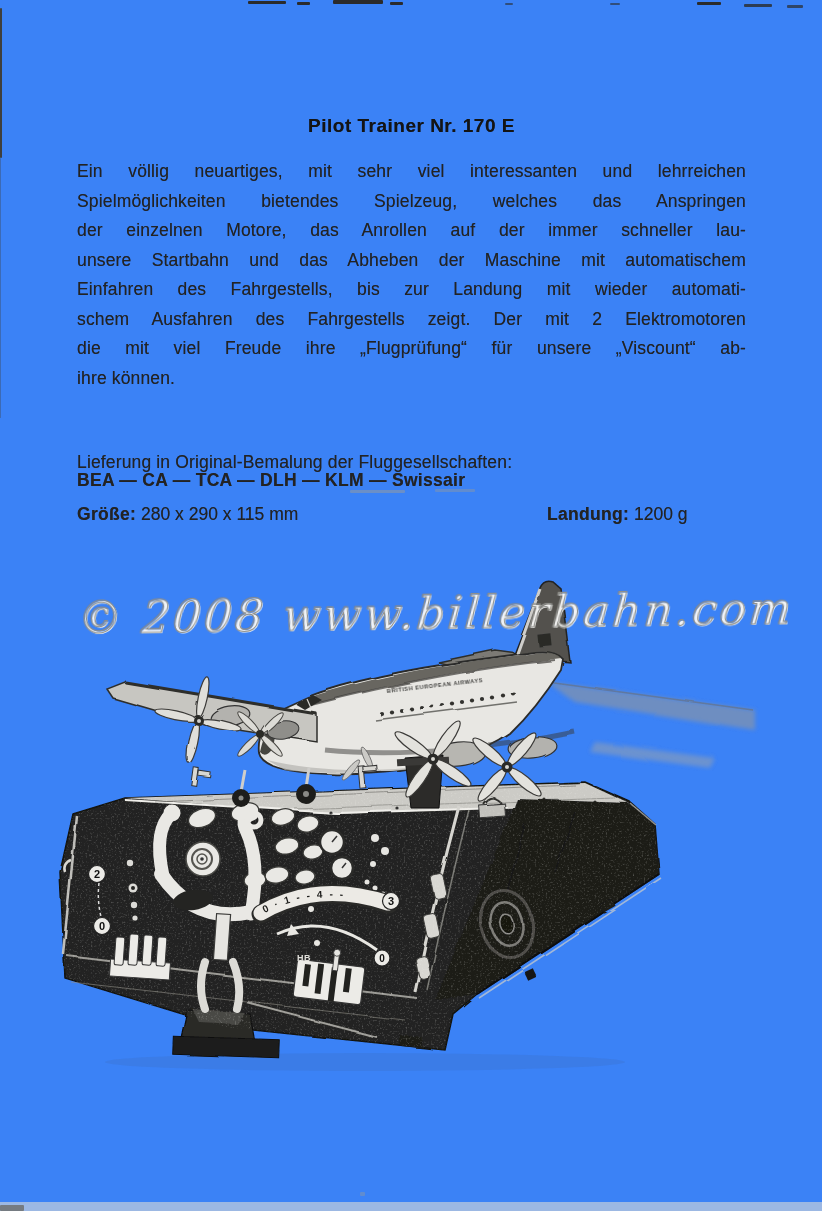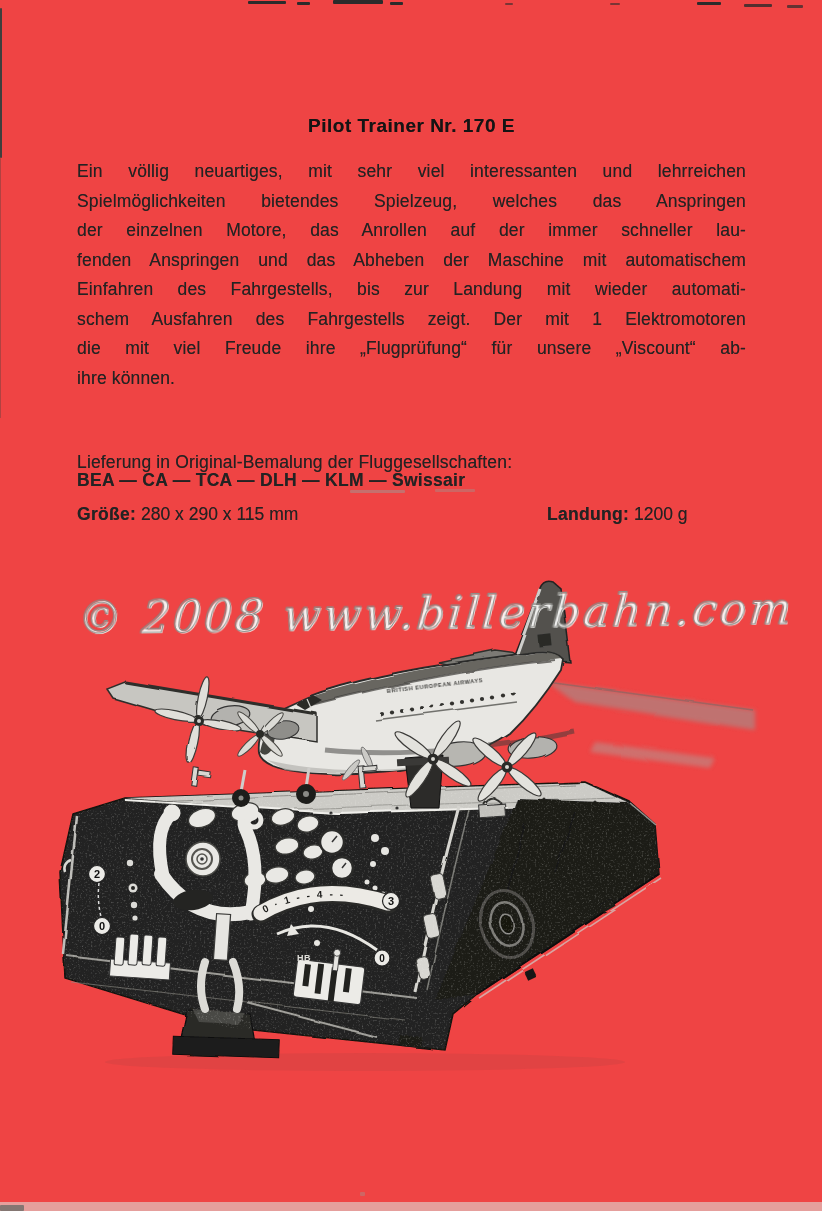--- a/index.html
+++ b/index.html
@@ -1,16 +1,16 @@
 <!DOCTYPE html>
 <html><head>
 <meta charset="utf-8">
 <style>
   html,body{margin:0;padding:0;background:#d7d7d4;}
-  #page{position:relative;width:822px;height:1211px;background:#ef4444;overflow:hidden;
+  #page{position:relative;width:822px;height:1211px;background:#3b82f6;overflow:hidden;
         font-family:"Liberation Sans",sans-serif;color:#232323;}
   
   .content{position:absolute;left:77px;top:0;width:669px;}
   .title{position:absolute;top:115px;width:100%;text-align:center;font-size:19px;font-weight:700;
          letter-spacing:.5px;color:#141414;text-shadow:0 0 .5px rgba(10,10,10,.55);}
   .para{position:absolute;top:157px;width:100%;font-size:17.5px;letter-spacing:.15px;
         text-shadow:0 0 .5px rgba(25,25,25,.5);}
   .jline{height:29.5px;line-height:29.5px;overflow:hidden;text-align:justify;}
   .jline::after{content:"";display:inline-block;width:100%;height:0;}
   .plain{height:29.5px;line-height:29.5px;}
@@ -51,23 +51,23 @@
   <div class="art" style="left:0;top:1202px;width:822px;height:9px;background:#dddcd7;opacity:.6;border-radius:0;"></div>
   <div class="art" style="left:0;top:1205px;width:24px;height:6px;background:#6b6b68;opacity:.8;"></div>
   <div class="art" style="left:360px;top:1192px;width:5px;height:4px;background:#9a9a96;opacity:.4;"></div>
 
   <div class="content">
     <div class="title">Pilot Trainer Nr. 170 E</div>
     <div class="para">
       <div class="jline">Ein völlig neuartiges, mit sehr viel interessanten und lehrreichen</div>
       <div class="jline">Spielmöglichkeiten bietendes Spielzeug, welches das Anspringen</div>
       <div class="jline">der einzelnen Motore, das Anrollen auf der immer schneller lau-</div>
-      <div class="jline">fenden Anspringen und das Abheben der Maschine mit automatischem</div>
+      <div class="jline">unsere Startbahn und das Abheben der Maschine mit automatischem</div>
       <div class="jline">Einfahren des Fahrgestells, bis zur Landung mit wieder automati-</div>
-      <div class="jline">schem Ausfahren des Fahrgestells zeigt. Der mit 1 Elektromotoren</div>
+      <div class="jline">schem Ausfahren des Fahrgestells zeigt. Der mit 2 Elektromotoren</div>
       <div class="jline">die mit viel Freude ihre „Flugprüfung“ für unsere „Viscount“ ab-</div>
       <div class="plain">ihre können.</div>
     </div>
     <div class="delivery">Lieferung in Original-Bemalung der Fluggesellschaften:</div>
     <div class="airlines">BEA — CA — TCA — DLH — KLM — Swissair</div>
     <div class="specrow">
       <span><span class="speclabel">Größe:</span>&nbsp;<span>280 x 290 x 115 mm</span></span>
       <span class="gewicht"><span class="speclabel">Landung:</span>&nbsp;<span>1200 g</span></span>
     </div>
   </div>

